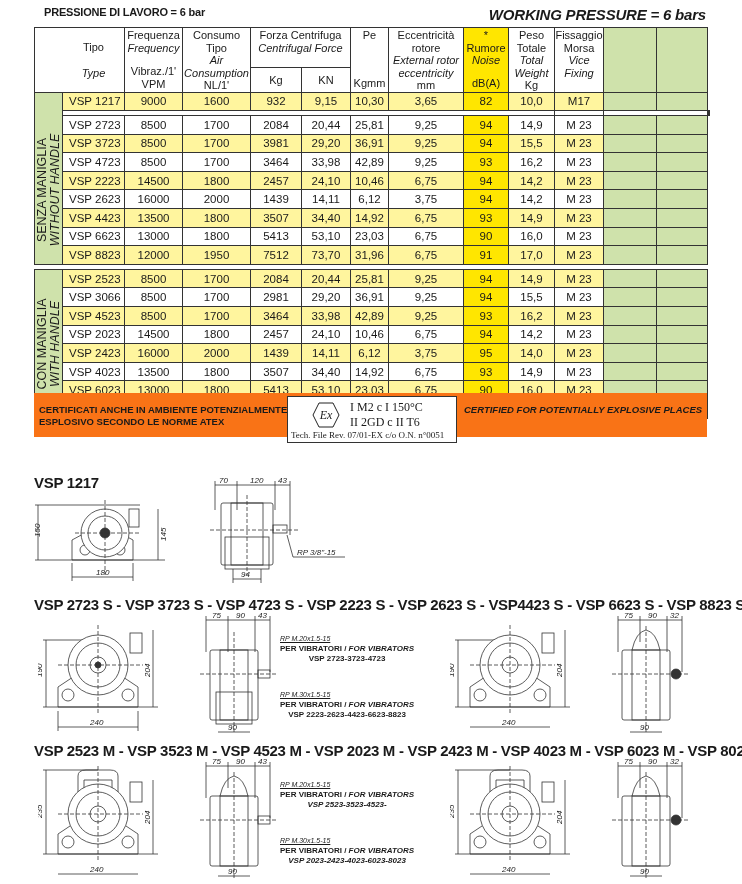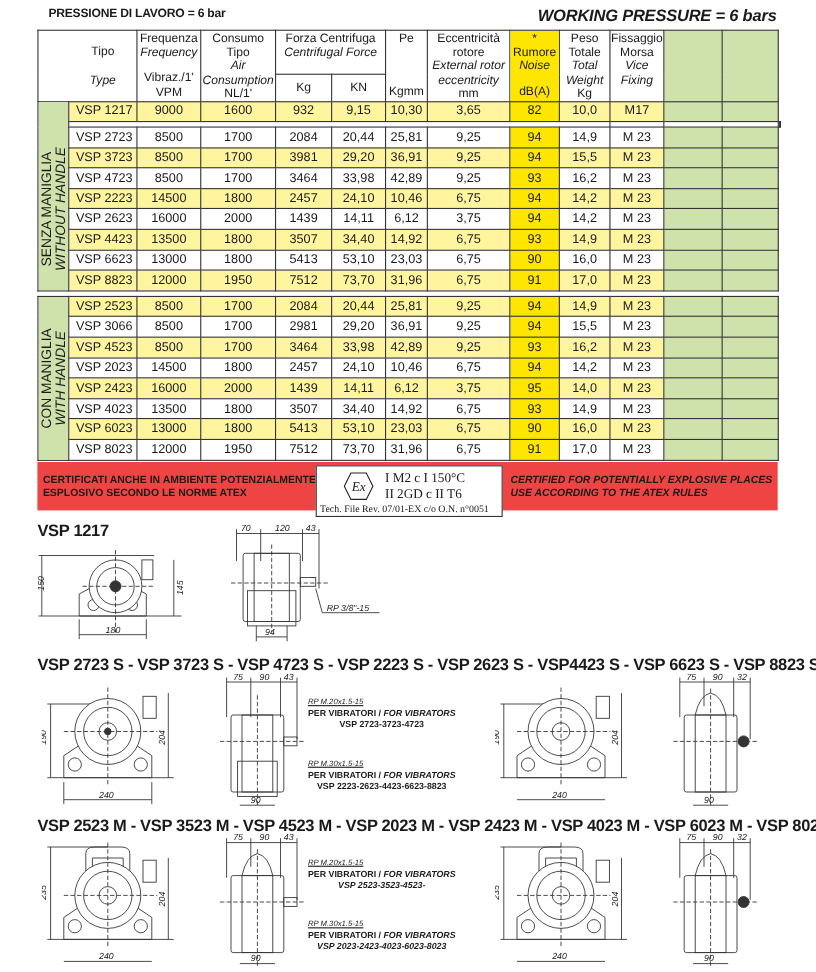--- a/index.html
+++ b/index.html
@@ -13,21 +13,21 @@
   .hdr-noise { background: #ffe600; }
   .green { background: #cfe2ab; }
   .yl { background: #fff59e; }
   .wh { background: #fff; }
   .noise { background: #ffe600; }
   .type { text-align: left !important; padding-left: 6px !important; }
   .sep td { height: 5px !important; border-left: none; border-right: none; background: #fff; }
   .sidelabel { background: #cfe2ab; position: relative; }
   .sidelabel .rot { position: absolute; left: 50%; top: 50%; transform: translate(-50%,-50%) rotate(-90deg); white-space: nowrap; font-size: 12.5px; line-height: 13px; text-align: center; }
   .sidelabel .rot .i { font-style: italic; }
-  .cert-band { position: absolute; left: 34px; top: 420px; width: 673px; height: 44px; background: #ef4444; }
+  .cert-band { position: absolute; left: 34px; top: 393px; width: 673px; height: 44px; background: #f97316; }
   .cert-left { position: absolute; left: 5px; top: 11px; font-weight: bold; font-size: 9.5px; line-height: 11.5px; text-transform: uppercase; }
   .cert-box { position: absolute; left: 253px; top: 3px; width: 170px; height: 47px; background: #fff; border: 1px solid #333; font-family: "Liberation Serif", serif; }
   .cert-box .ex { position: absolute; left: 24px; top: 5px; width: 28px; height: 26px; }
   .cert-box .l1 { position: absolute; left: 62px; top: 3px; font-size: 12px; }
   .cert-box .l2 { position: absolute; left: 62px; top: 18px; font-size: 12px; }
   .cert-box .l3 { position: absolute; left: 3px; top: 33px; font-size: 9px; white-space: nowrap; }
   .cert-right { position: absolute; left: 430px; top: 11px; font-weight: bold; font-style: italic; font-size: 9.5px; line-height: 11.5px; text-transform: uppercase; }
   .sec-title { position: absolute; left: 34px; font-weight: bold; font-size: 15px; letter-spacing: -0.3px; white-space: nowrap; }
   .drawing { position: absolute; }
   .drawing svg { display: block; }
@@ -394,21 +394,20 @@
     <svg class="ex" viewBox="0 0 28 26">
       <polygon points="7,1 21,1 27,13 21,25 7,25 1,13" fill="#fff" stroke="#222" stroke-width="1"></polygon>
       <text x="14" y="17" text-anchor="middle" font-family="Liberation Serif, serif" font-style="italic" font-size="12" fill="#222">Ex</text>
     </svg>
     <div class="l1">I M2 c I 150°C</div>
     <div class="l2">II 2GD c II T6</div>
     <div class="l3">Tech. File Rev. 07/01-EX  c/o O.N. n°0051</div>
   </div>
   <div class="cert-right">
     <div>Certified for potentially explosive places</div>
-    <div>use according to the Atex rules</div>
   </div>
 </div>
 
 <div class="sec-title" style="top:474px">VSP 1217</div>
 <div class="drawing" style="left:30px;top:495px">
   <svg width="140" height="95" viewBox="0 0 140 95">
     <g stroke="#333" fill="none" stroke-width="0.8">
       <line x1="8" y1="10" x2="8" y2="65"></line>
         <line x1="5" y1="10" x2="110" y2="10"></line>
       <line x1="5" y1="65" x2="135" y2="65"></line>

